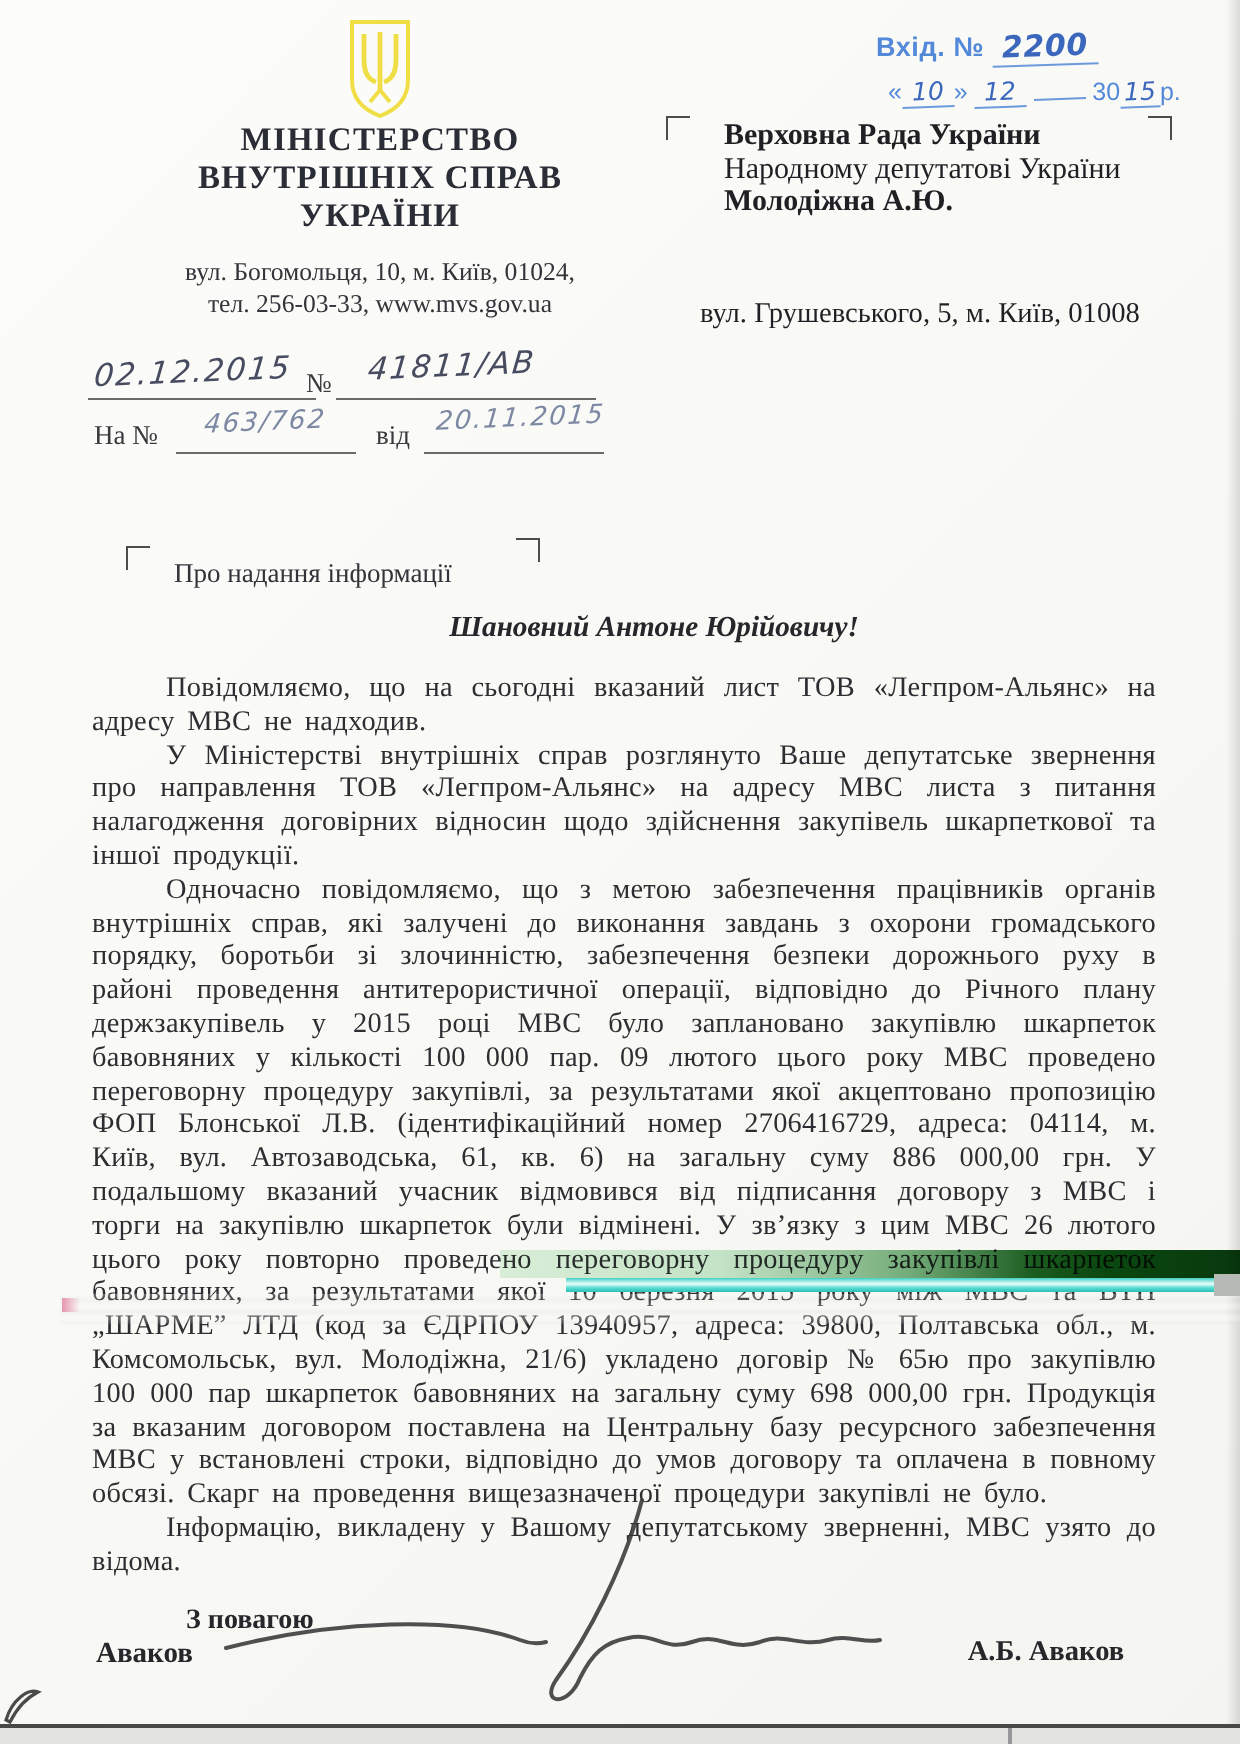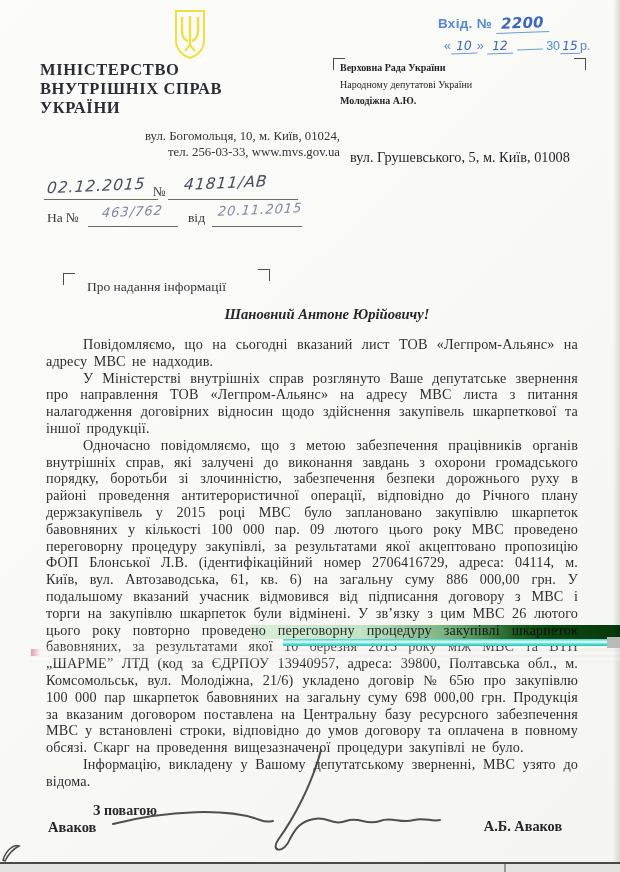--- a/index.html
+++ b/index.html
@@ -1,41 +1,41 @@
 <!DOCTYPE html>
 <html><head>
 <meta charset="utf-8">
 <style>
   html,body{margin:0;padding:0;background:#888;}
   .page{position:relative;width:620px;height:872px;margin:0 auto;overflow:hidden;
     background:linear-gradient(135deg,#fcfcfa 0%,#f8f8f5 55%,#f4f4f0 100%);
     font-family:"Liberation Serif",serif;color:#2e2e32;}
   .abs{position:absolute;}
-  .ministry{position:absolute;left:40px;top:60px;width:300px;text-align:left;
+  .ministry{position:absolute;left:40px;top:60px;width:300px;text-align:center;
     font-weight:bold;font-size:16.5px;line-height:19px;letter-spacing:.6px;color:#2b2d36;}
-  .lh-addr{position:absolute;left:40px;top:128px;width:300px;text-align:right;
+  .lh-addr{position:absolute;left:40px;top:128px;width:300px;text-align:center;
     font-size:12.8px;line-height:16px;color:#33343a;}
   .printed{position:absolute;font-size:13.5px;color:#3a3a3e;}
   .hw{position:absolute;font-family:"DejaVu Sans",sans-serif;font-style:italic;
     letter-spacing:1px;transform:rotate(-2.5deg) skewX(-8deg);white-space:nowrap;}
   .hw.dark{color:#474c60;font-size:15.5px;}
   .hw.faded{color:#7d88a3;font-size:13px;}
   .uline{position:absolute;height:1px;background:#6a6a66;}
   .stamp{position:absolute;left:438px;top:14px;width:170px;
     font-family:"Liberation Sans",sans-serif;color:#5488d8;}
   .stamp .l1{font-weight:bold;font-size:13.5px;letter-spacing:.3px;}
   .stamp .shw{display:inline-block;font-family:"DejaVu Sans",sans-serif;font-style:italic;
     color:#3b67bd;border-bottom:1.2px solid rgba(84,136,216,.85);padding:0 5px;
     transform:rotate(-2deg);}
   .stamp .l2{margin-top:5px;margin-left:6px;font-size:12.5px;}
   .crn{position:absolute;width:11px;height:11px;border-top:1.5px solid #4c4c4c;}
   .crn-l{border-left:1.5px solid #4c4c4c;}
   .crn-r{border-right:1.5px solid #4c4c4c;}
-  .recipient{position:absolute;left:340px;top:60px;width:225px;
-    font-size:10px;line-height:16.5px;color:#1f2024;font-family:Liberation Serif, serif;}
+  .recipient{position:absolute;left:362px;top:60px;width:225px;
+    font-size:15px;line-height:16.5px;color:#1f2024;font-family:Liberation Serif, serif;}
   .b{font-weight:bold;}
   .rec-addr{position:absolute;left:350px;top:149px;font-size:14.3px;color:#1f2024;}
   .subject{position:absolute;left:67px;top:279px;font-size:13.5px;color:#33343a;margin-left:20px;}
   .letterbody{position:absolute;left:46px;top:306px;width:532px;}
   .salutation{text-align:center;font-weight:bold;font-style:italic;font-size:14.6px;
     margin:0 0 13px 30px;color:#26262b;font-family:Liberation Serif, serif;}
   .letterbody p{margin:0;text-align:justify;text-indent:37px;
     font-size:14.2px;line-height:16.8px;word-spacing:2.6px;letter-spacing:.15px;color:#2e2e32;}
   .glitch-green{position:absolute;left:250px;top:625px;width:370px;height:14px;
     background:linear-gradient(to right,rgba(186,232,188,.45) 0%,rgba(150,214,160,.5) 30%,

